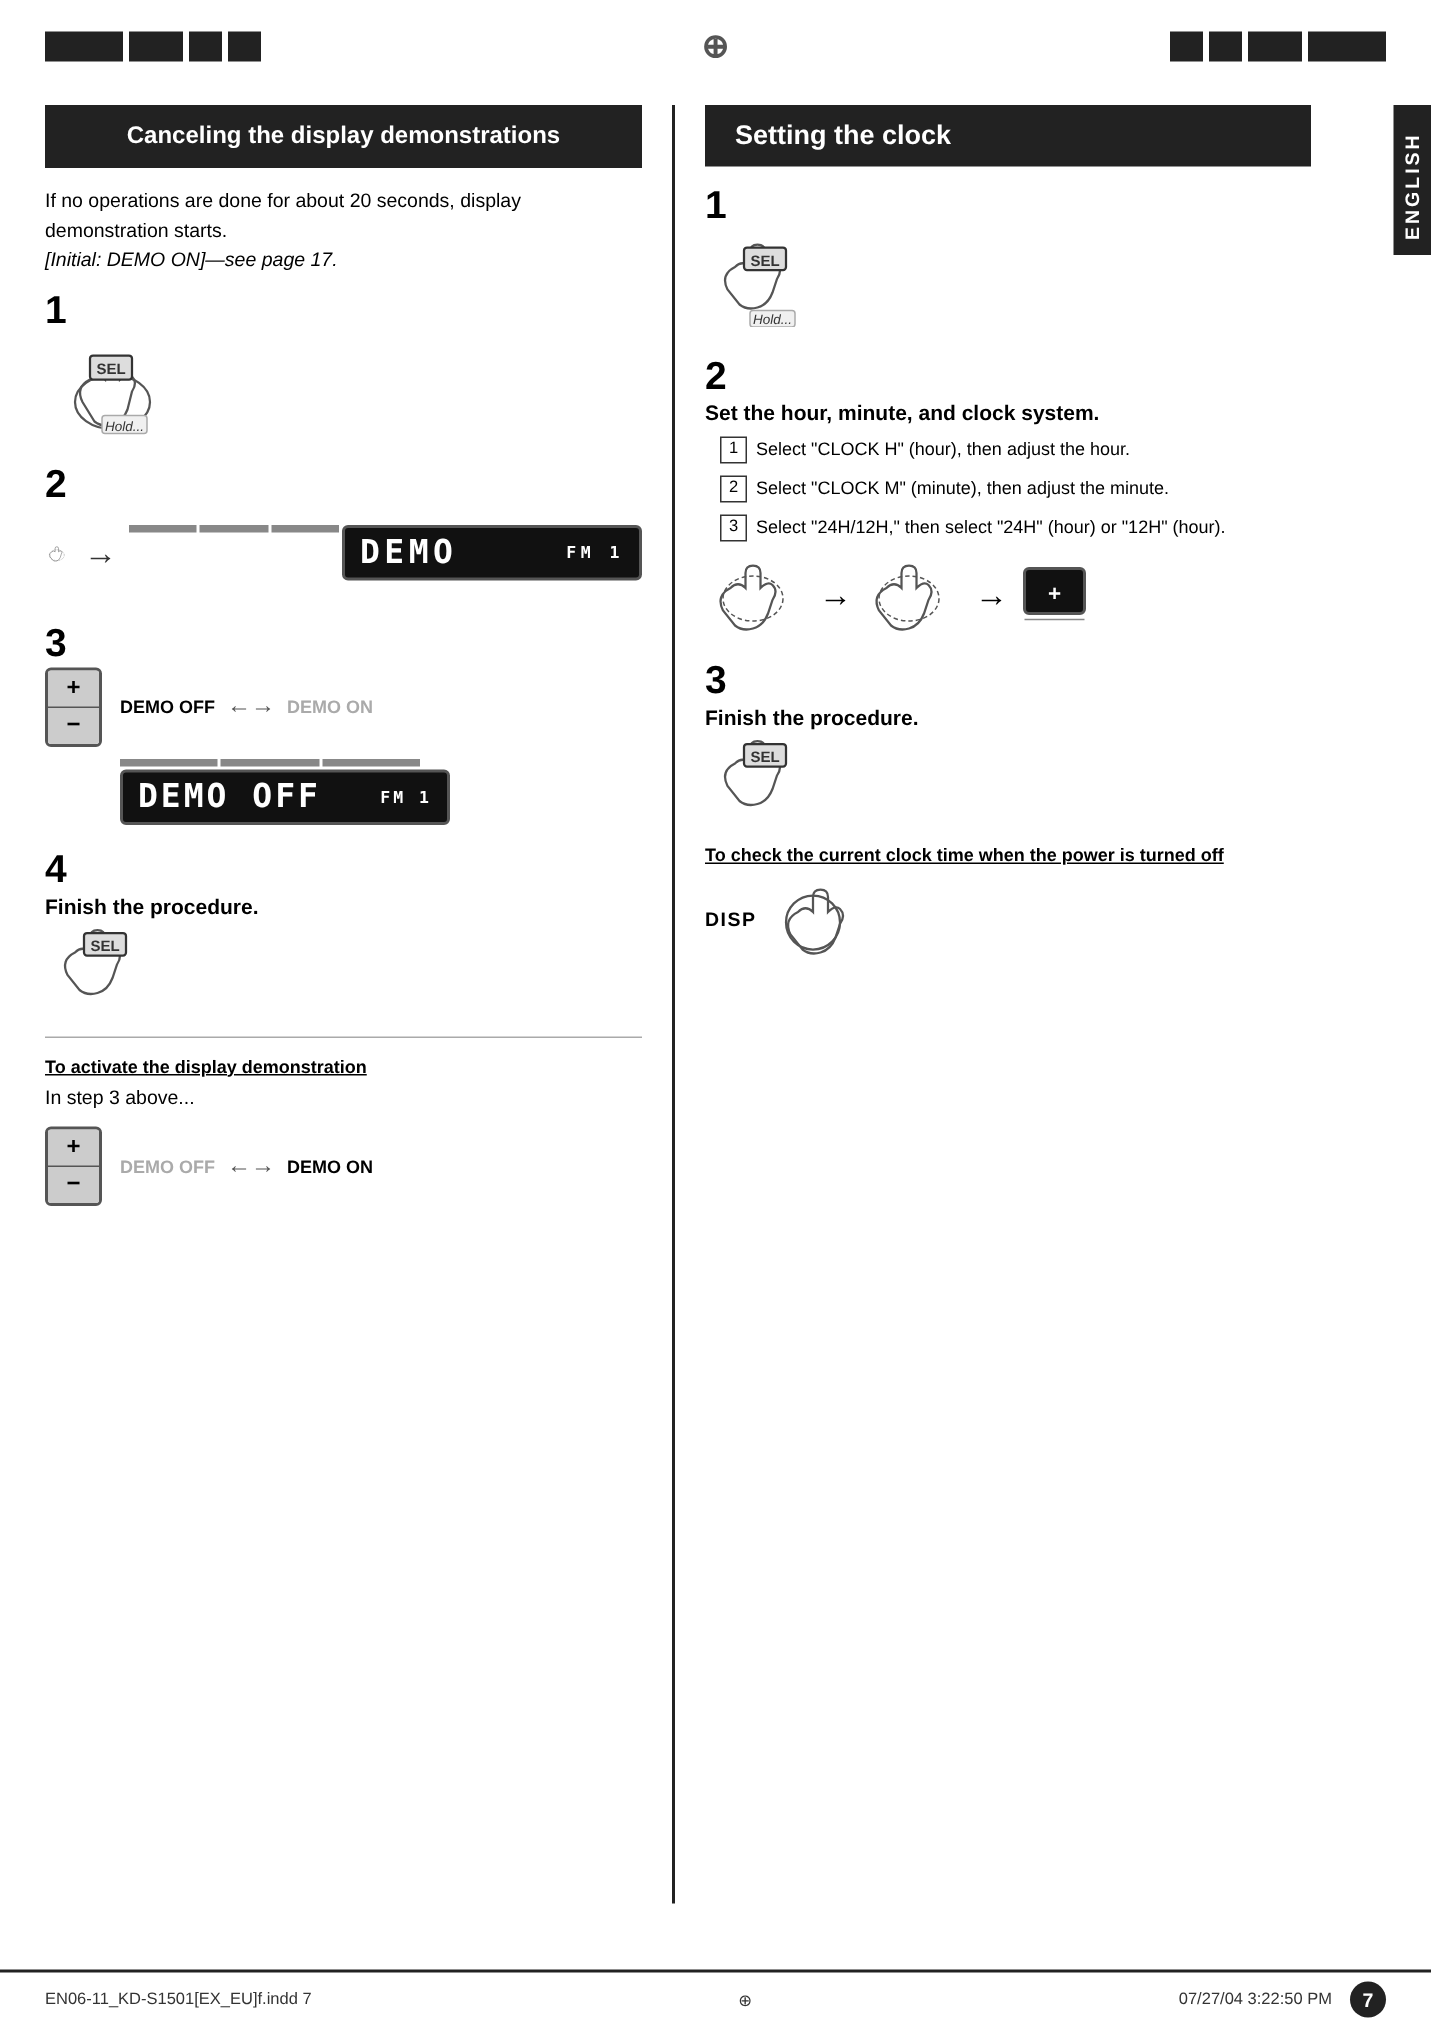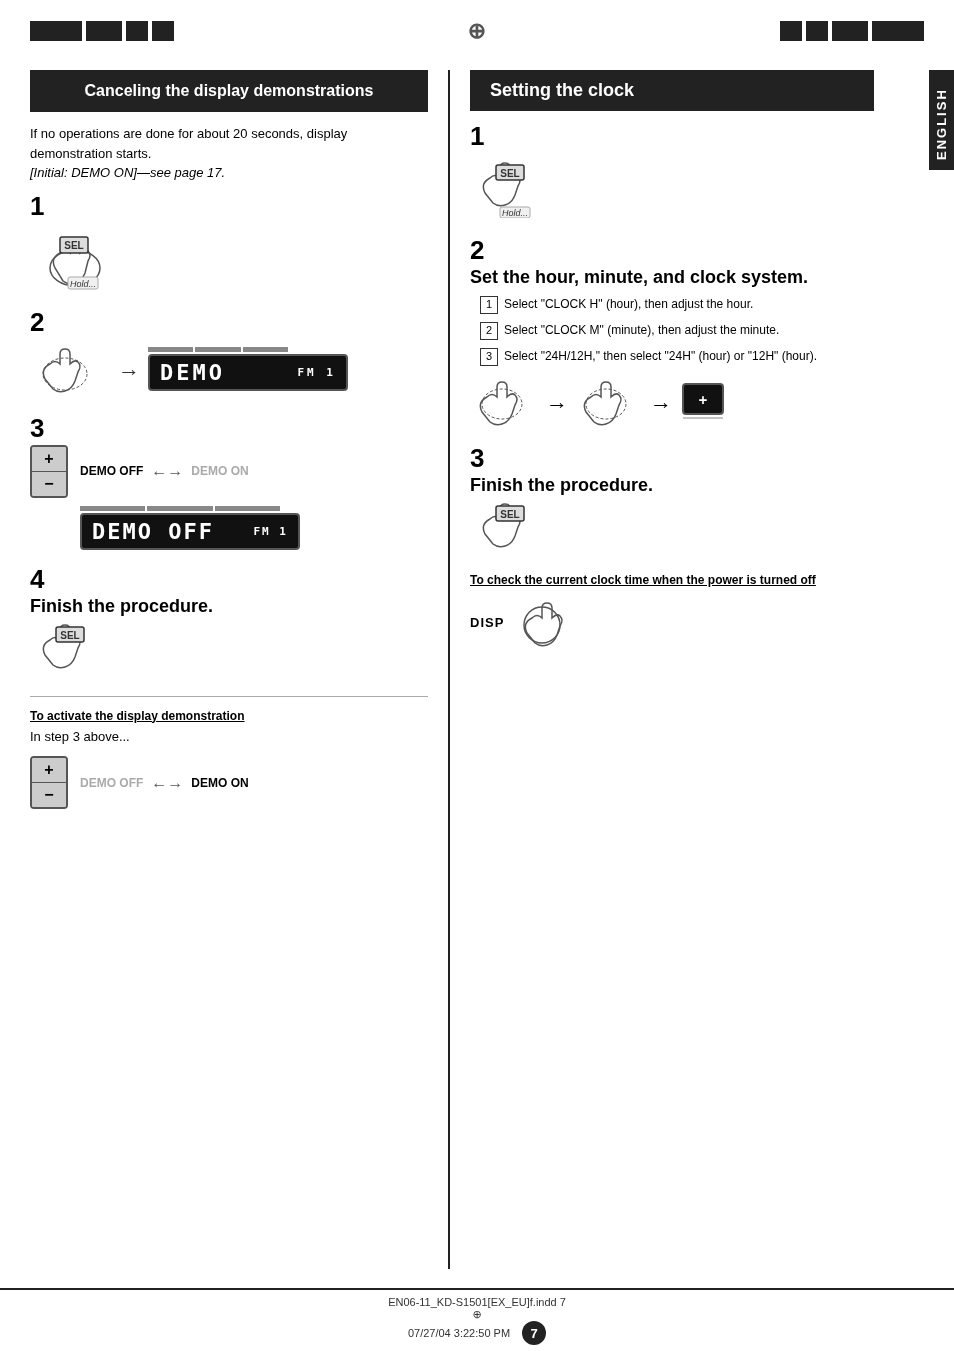--- a/index.html
+++ b/index.html
@@ -162,21 +162,21 @@
       height: 18px;
       display: flex;
       align-items: center;
       justify-content: center;
       font-size: 11px;
       flex-shrink: 0;
     }
 
     .step-bold {
       font-weight: bold;
-      font-size: 18px;
+      font-size: 14px;
     }
 
     
     .sub-heading {
       font-weight: bold;
       font-size: 12px;
       text-decoration: underline;
       margin-bottom: 4px;
       margin-top: 10px;
     }
@@ -187,21 +187,20 @@
       bottom: 0;
       left: 0;
       right: 0;
       border-top: 2px solid #222;
       display: flex;
       align-items: center;
       justify-content: space-between;
       padding: 6px 30px;
       font-size: 11px;
       color: #333;
-      flex-direction: column;
     }
     .page-number-circle {
       background: #222;
       color: #fff;
       border-radius: 50%;
       width: 24px;
       height: 24px;
       display: flex;
       align-items: center;
       justify-content: center;
@@ -299,21 +298,21 @@
     <div class="step-section">
       <div class="step-num">2</div>
       <div class="step2-area">
 
         <svg width="80" height="60" viewBox="0 0 80 60">
           <path d="M15 40 Q10 30 20 25 Q25 20 30 25 L30 15 Q30 10 35 10 Q40 10 40 15 L40 25 Q45 20 48 23 Q52 27 48 33 L45 42 Q42 50 35 52 Q28 54 23 50 Z" fill="none" stroke="#555" stroke-width="1.5"></path>
           <ellipse cx="35" cy="35" rx="22" ry="16" fill="none" stroke="#555" stroke-width="1" stroke-dasharray="3,2"></ellipse>
         </svg>
         <div class="arrow-right">→</div>
 
-        <div style="display:flex; flex-direction:column; gap:2px;">
+        <div style="display:flex; flex-direction:row; gap:2px;">
           <div style="display:flex; gap:2px; height:5px; width:140px;">
             <div style="flex:1; background:#888; height:5px;"></div>
             <div style="flex:1; background:#888; height:5px;"></div>
             <div style="flex:1; background:#888; height:5px;"></div>
           </div>
           <div style="border:2px solid #555; border-radius:4px; background:#111; color:#fff; font-family:monospace; font-size:22px; font-weight:bold; padding:4px 10px; display:flex; justify-content:space-between; align-items:center; width:200px; letter-spacing:3px;">
             <span>DEMO</span>
             <span style="font-size:11px;">FM 1</span>
           </div>
         </div>

